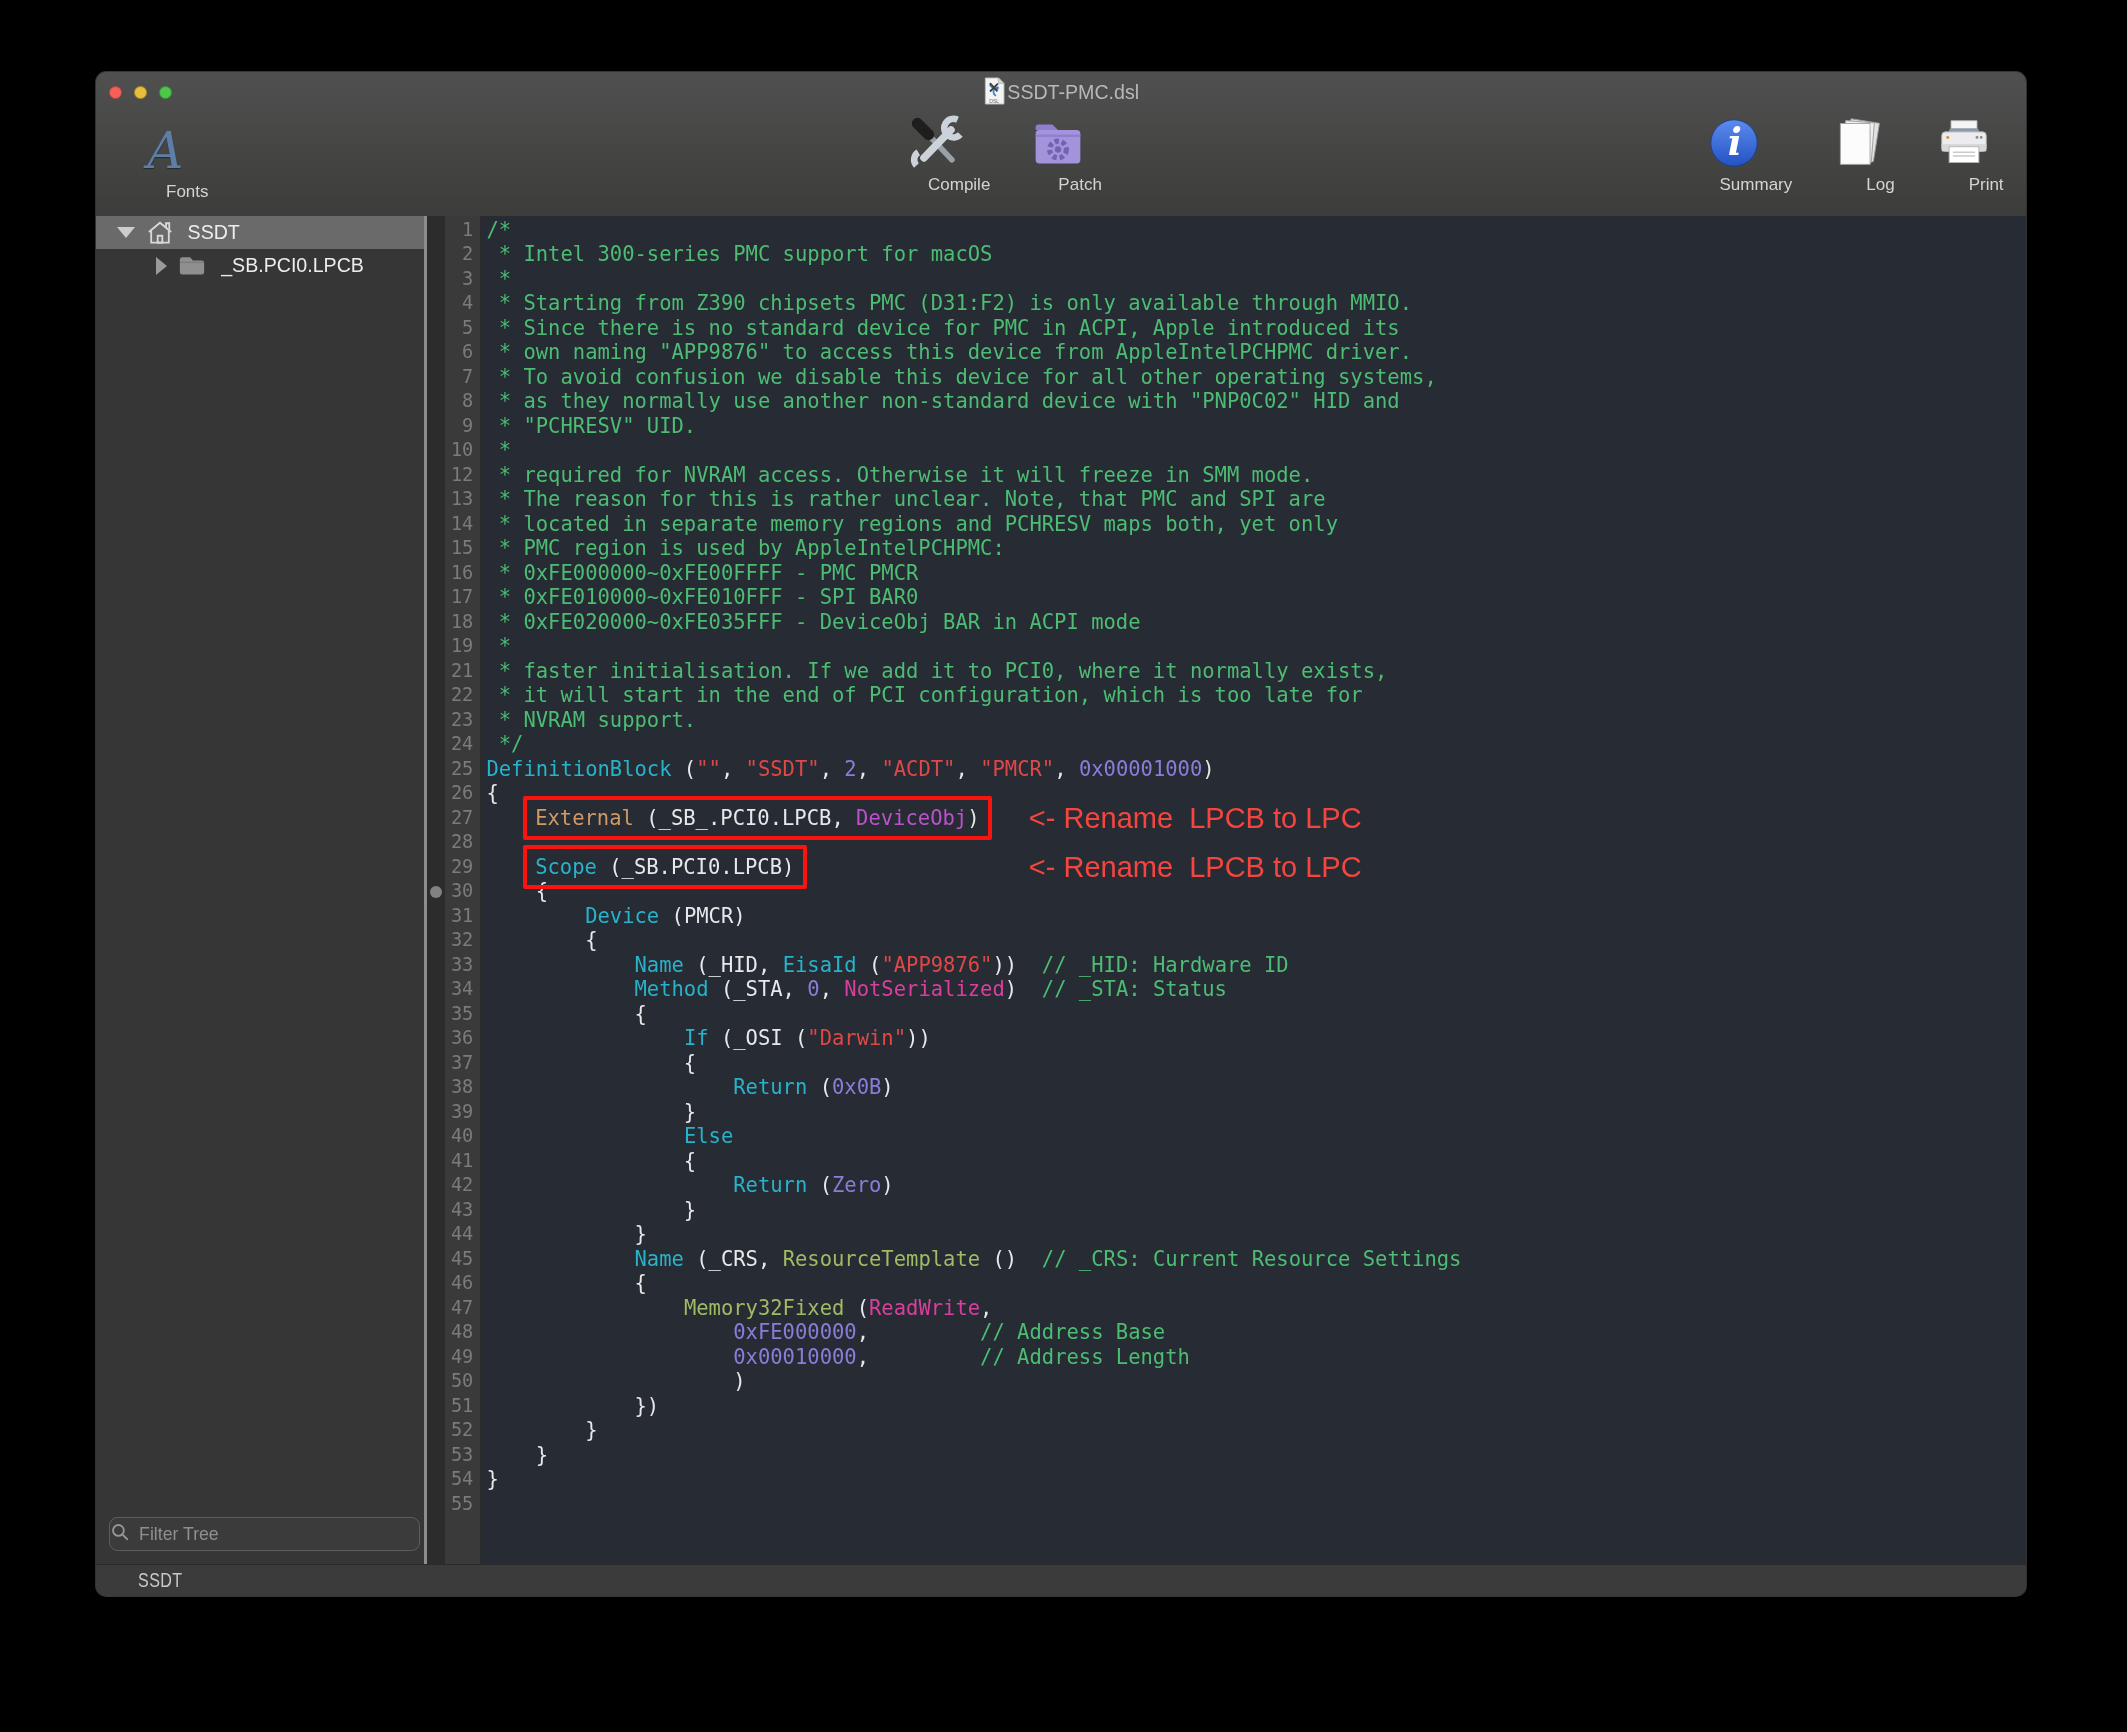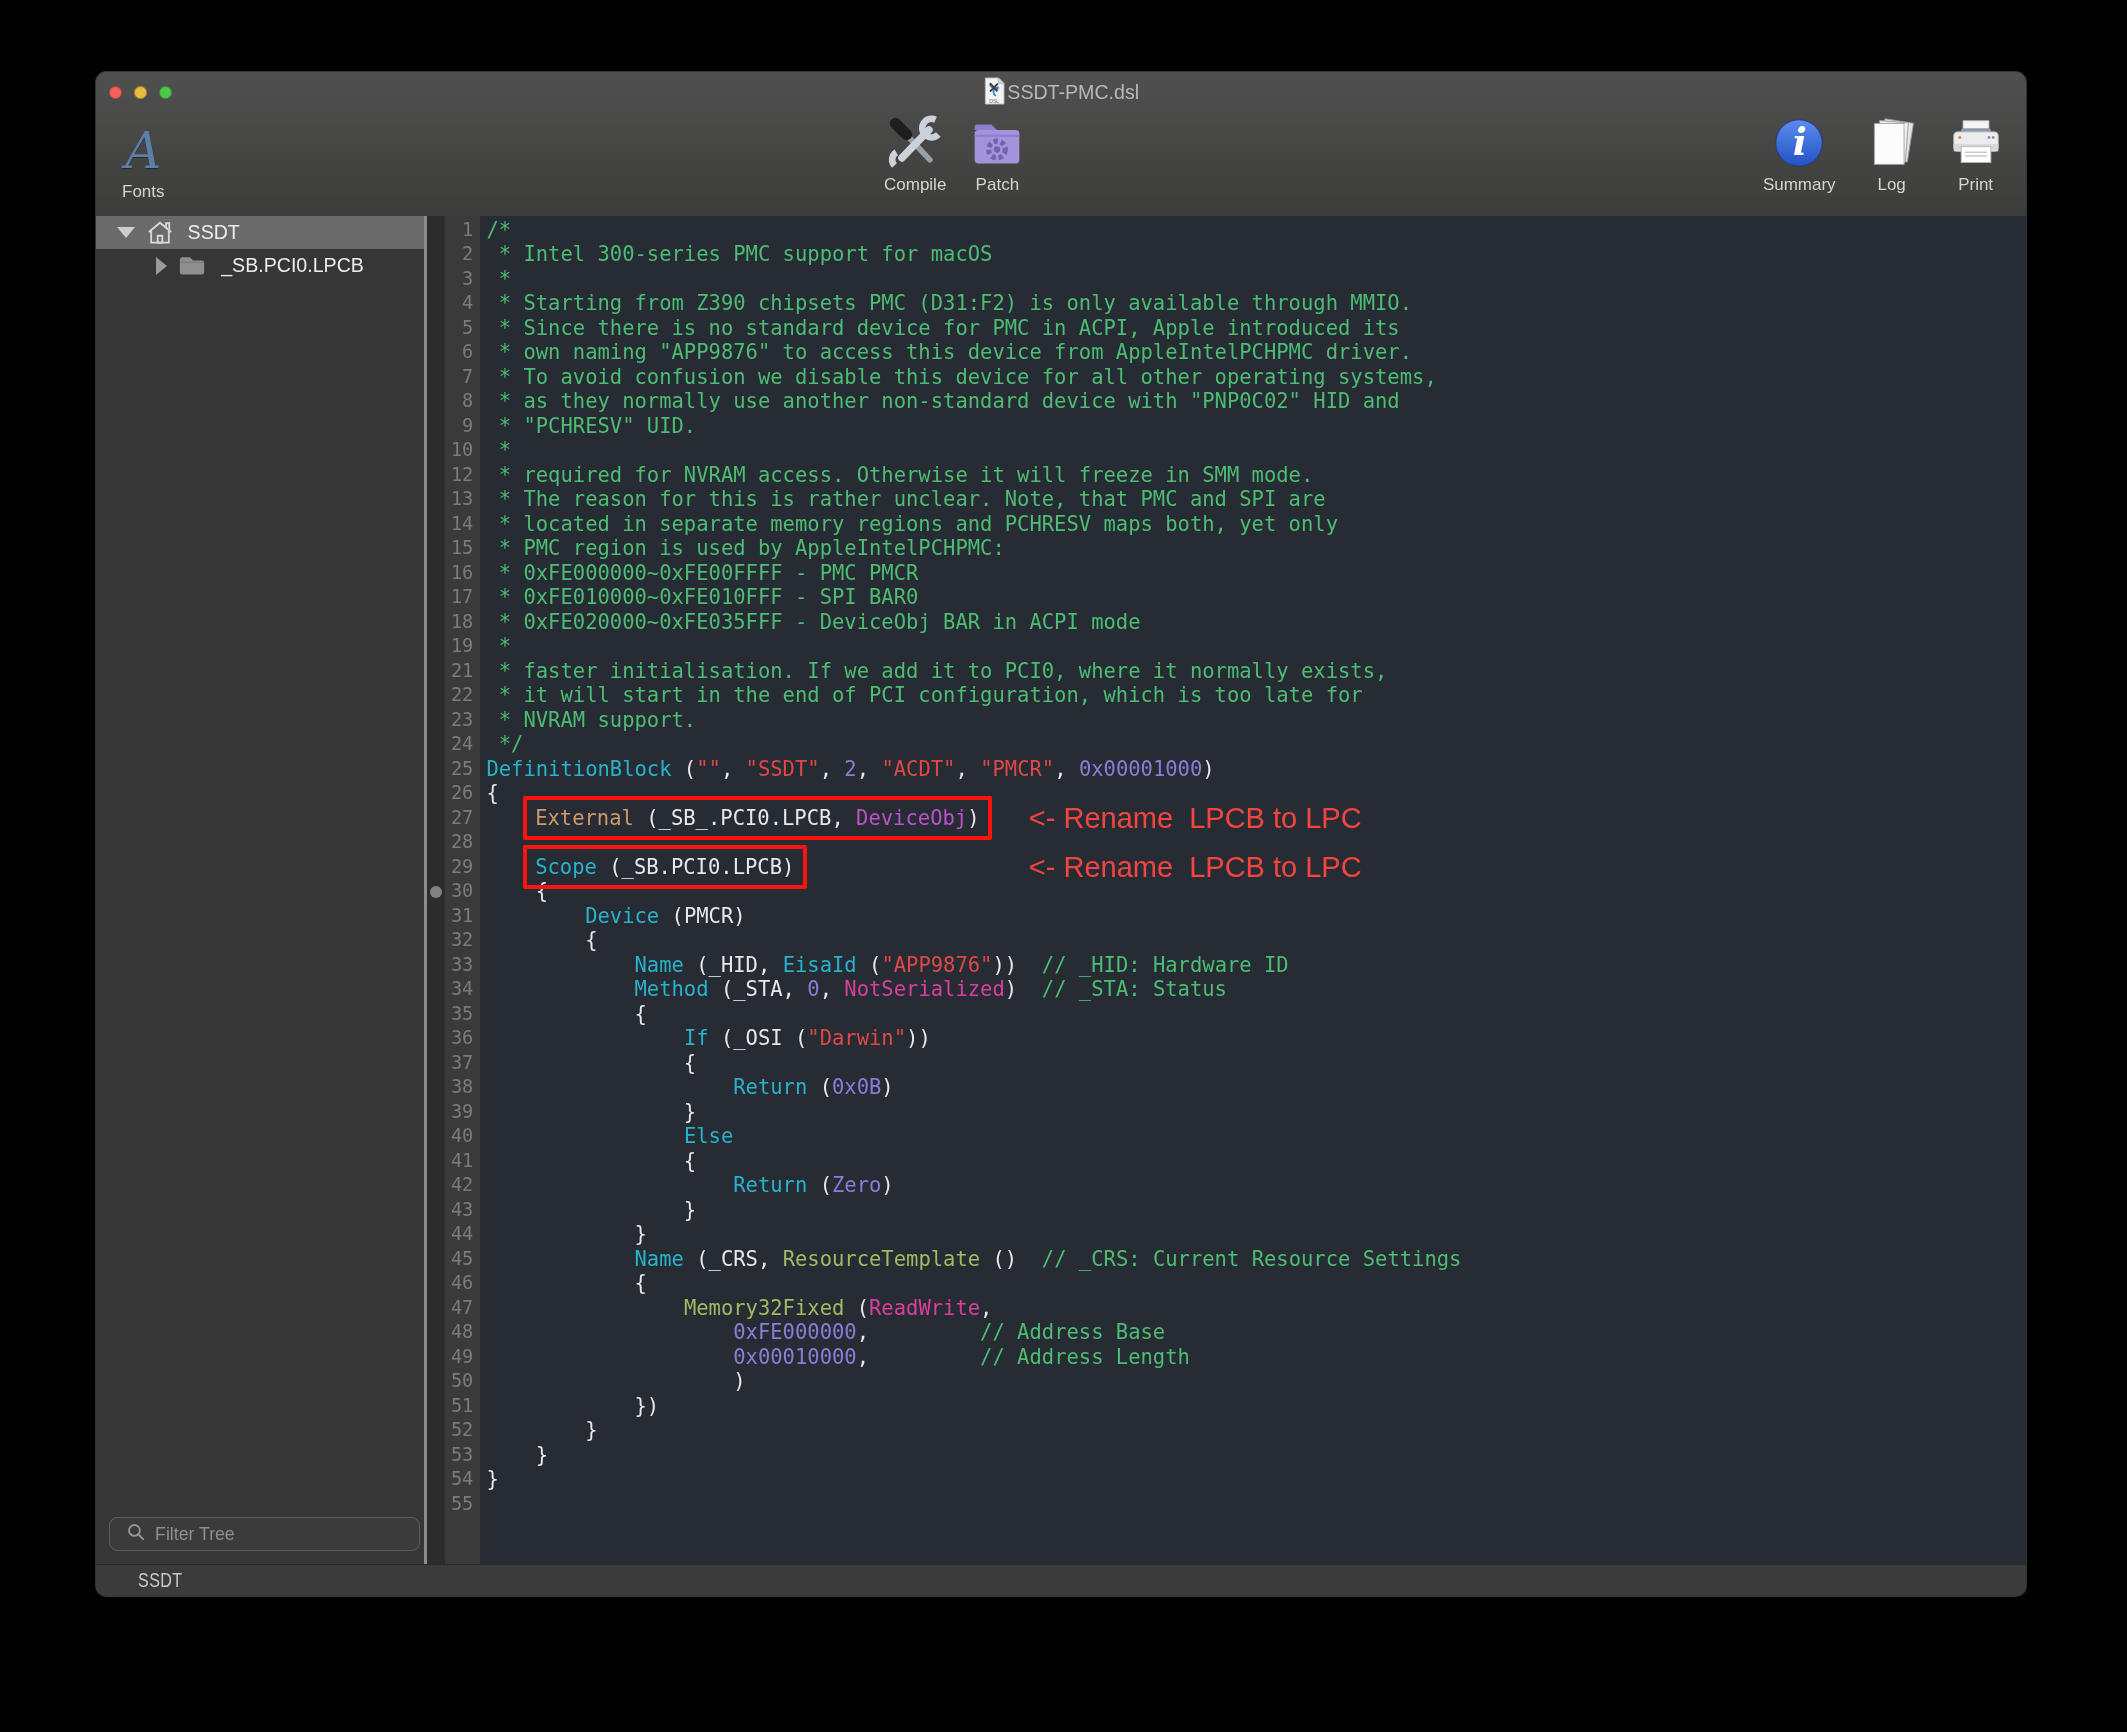--- a/index.html
+++ b/index.html
@@ -17,21 +17,21 @@
   .titlebar{height:41px;display:flex;align-items:center;justify-content:center;gap:2px;}
   .lights{position:absolute;left:13px;top:14px;display:flex;gap:12px;}
   .light{width:13px;height:13px;border-radius:50%;border:0.9px solid rgba(0,0,0,.25);box-sizing:border-box;}
   .light.red{background:#f65f57;} .light.yellow{background:#e9bd3e;} .light.green{background:#4cc748;}
   .title-text{color:#b6b9bc;font-size:19.6px;}
 
   .toolbar{position:absolute;left:0;right:0;top:41px;height:103px;}
   .titem{position:absolute;top:7.5px;display:flex;flex-direction:column;align-items:center;
          color:#d4d4d4;font-size:17px;cursor:default;}
   .titem .ticon{height:60px;display:flex;align-items:center;justify-content:center;}
-  .titem .tlabel{margin-top:1.9px;}
+  .titem .tlabel{margin-top:1.9px;margin-left:44px;}
   .ti-fonts{left:26px;}
   .tb-mid{position:absolute;left:788px;top:0;display:flex;gap:24px;}
   .tb-mid .titem,.tb-right .titem{position:static;}
   .tb-right{position:absolute;right:22.4px;top:0;display:flex;gap:30px;}
   .fonts-a{font-family:"DejaVu Serif",serif;font-style:italic;font-size:50px;
            color:#5d7ea6;line-height:56px;text-shadow:0 0.9px 0.9px rgba(0,0,0,.4);}
 
   
   .main{position:absolute;top:144px;left:0;right:0;bottom:31px;display:flex;}
   .sidebar{width:328px;flex:none;background:#363636;position:relative;}
@@ -41,21 +41,21 @@
   
   .trow{height:33px;display:flex;align-items:center;color:#ededed;font-size:19.6px;white-space:nowrap;}
   .trow.selected{background:#6a6a6a;}
   .tri{width:0;height:0;flex:none;}
   .tri-down{border-left:9.3px solid transparent;border-right:9.3px solid transparent;border-top:11.2px solid #cdcdcd;margin:0 11.2px 0 21.4px;}
   .tri-right{border-top:9.3px solid transparent;border-bottom:9.3px solid transparent;border-left:11.2px solid #9a9a9a;margin:0 11.2px 0 60px;}
   .ticon-s{flex:none;margin-right:15px;display:flex;align-items:center;}
 
   .filter{position:absolute;left:13px;width:311px;bottom:14px;height:34px;
           border:1.9px solid #5e5e5e;border-radius:8.4px;background:#3b3b3b;
-          display:flex;align-items:center;padding:0 17px;gap:7.5px;box-sizing:border-box;}
+          display:flex;align-items:center;padding:0 1px;gap:7.5px;box-sizing:border-box;}
   .filter input{flex:1;background:transparent;border:none;outline:none;
                 color:#dddddd;font-size:17.7px;font-family:"Liberation Sans",sans-serif;min-width:0;}
   .filter input::placeholder{color:#8f8f8f;}
 
   
   .statusbar{position:absolute;left:0;right:0;bottom:0;height:31px;background:#3b3b3b;
              border-top:0.9px solid #2a2a2a;display:flex;align-items:center;padding-left:42px;}
   .status-text{color:#c9c9c9;font-size:19.6px;transform:scaleX(.82);transform-origin:left center;letter-spacing:0.5px;}
 
   

